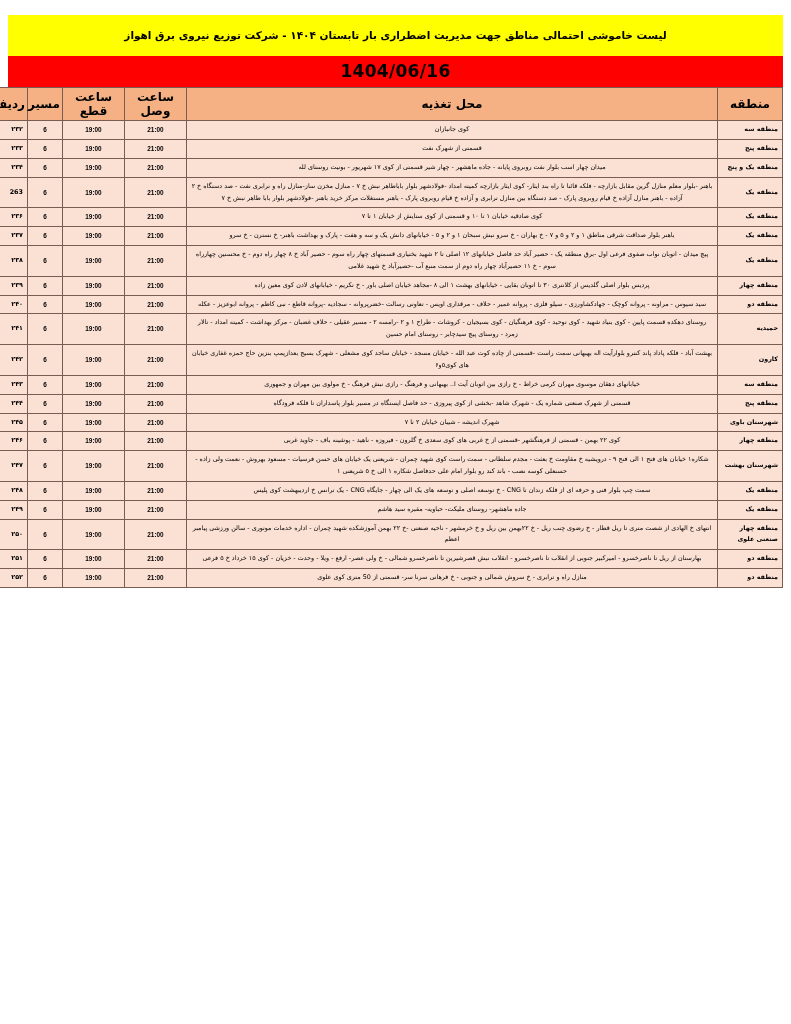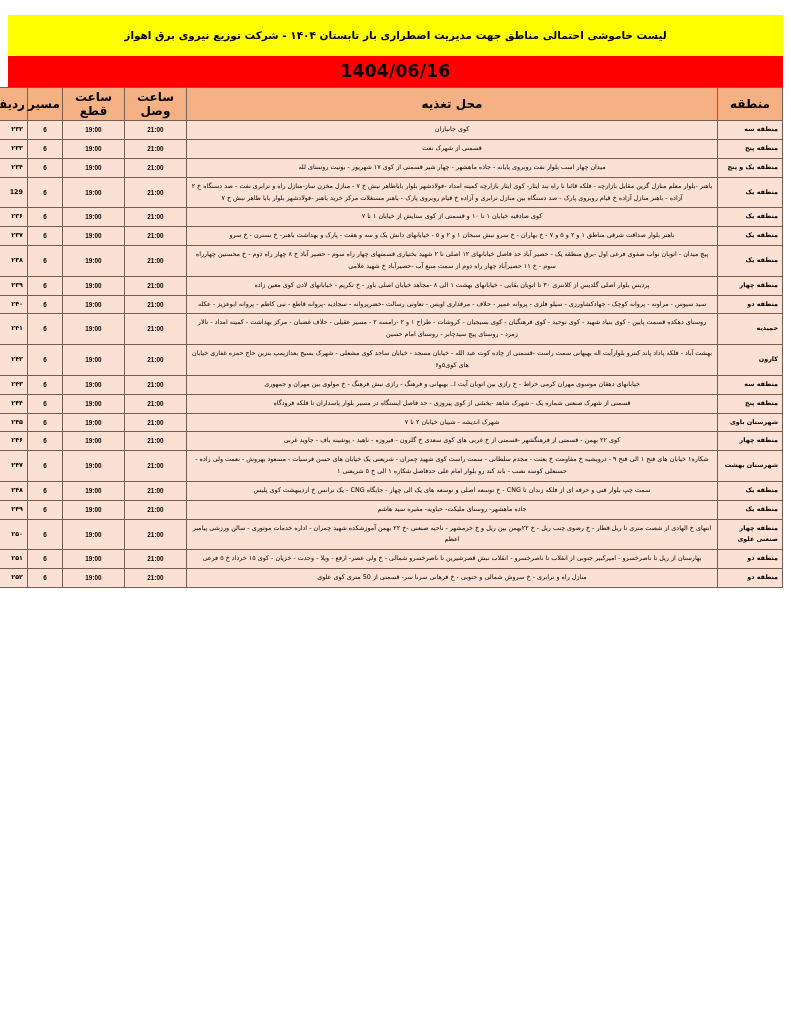--- a/index.html
+++ b/index.html
@@ -164,21 +164,21 @@
           <td class="time">19:00</td>
           <td class="block">6</td>
           <td class="rownum">۲۳۴</td>
         </tr>
         <tr>
           <td class="region">منطقه یک</td>
           <td class="place">باهنر -بلوار معلم منازل گرین مقابل بازارچه - فلکه قائنا تا راه بند ایثار- کوی ایثار بازارچه کمیته امداد -فولادشهر بلوار باباطاهر نبش خ ۷ - منازل مخزن ساز-منازل راه و ترابری نفت - صد دستگاه خ ۲ آزاده - باهنر منازل آزاده خ قیام روبروی پارک - صد دستگاه بین منازل ترابری و آزاده خ قیام روبروی پارک - باهنر مستغلات مرکز خرید باهنر -فولادشهر بلوار بابا طاهر نبش خ ۷</td>
           <td class="time">21:00</td>
           <td class="time">19:00</td>
           <td class="block">6</td>
-          <td class="rownum">129</td>
+          <td class="rownum">263</td>
         </tr>
         <tr>
           <td class="region">منطقه یک</td>
           <td class="place">کوی صادقیه خیابان ۱ تا ۱۰ و قسمتی از کوی ستایش از خیابان ۱ تا ۷</td>
           <td class="time">21:00</td>
           <td class="time">19:00</td>
           <td class="block">6</td>
           <td class="rownum">۲۳۶</td>
         </tr>
         <tr>

